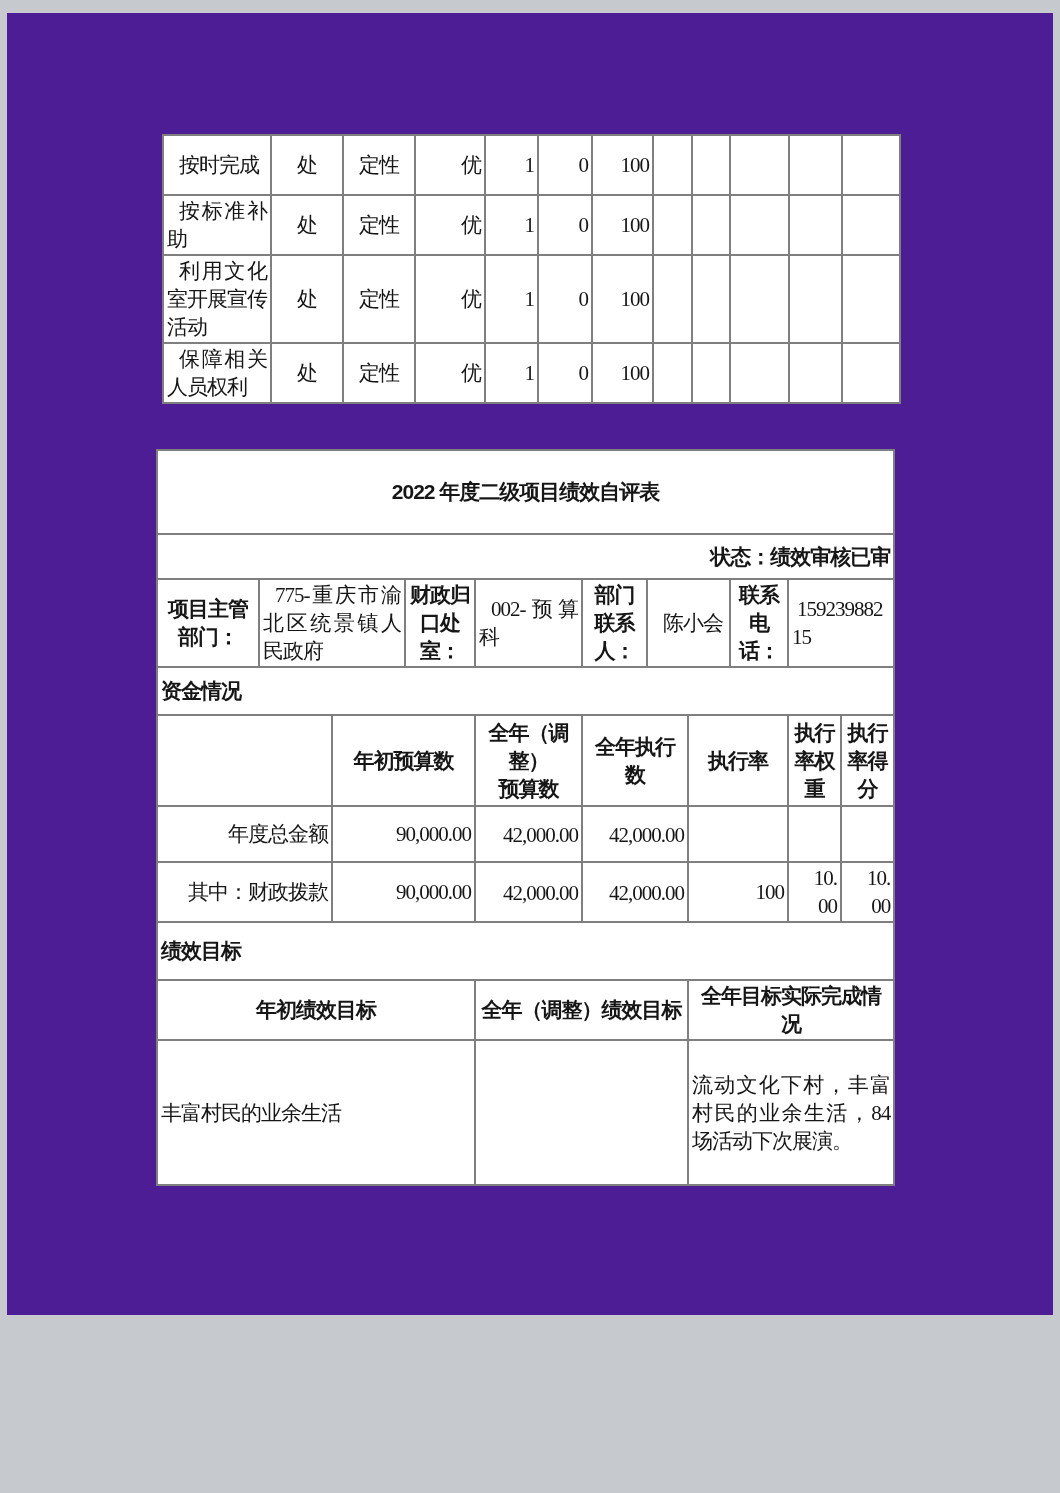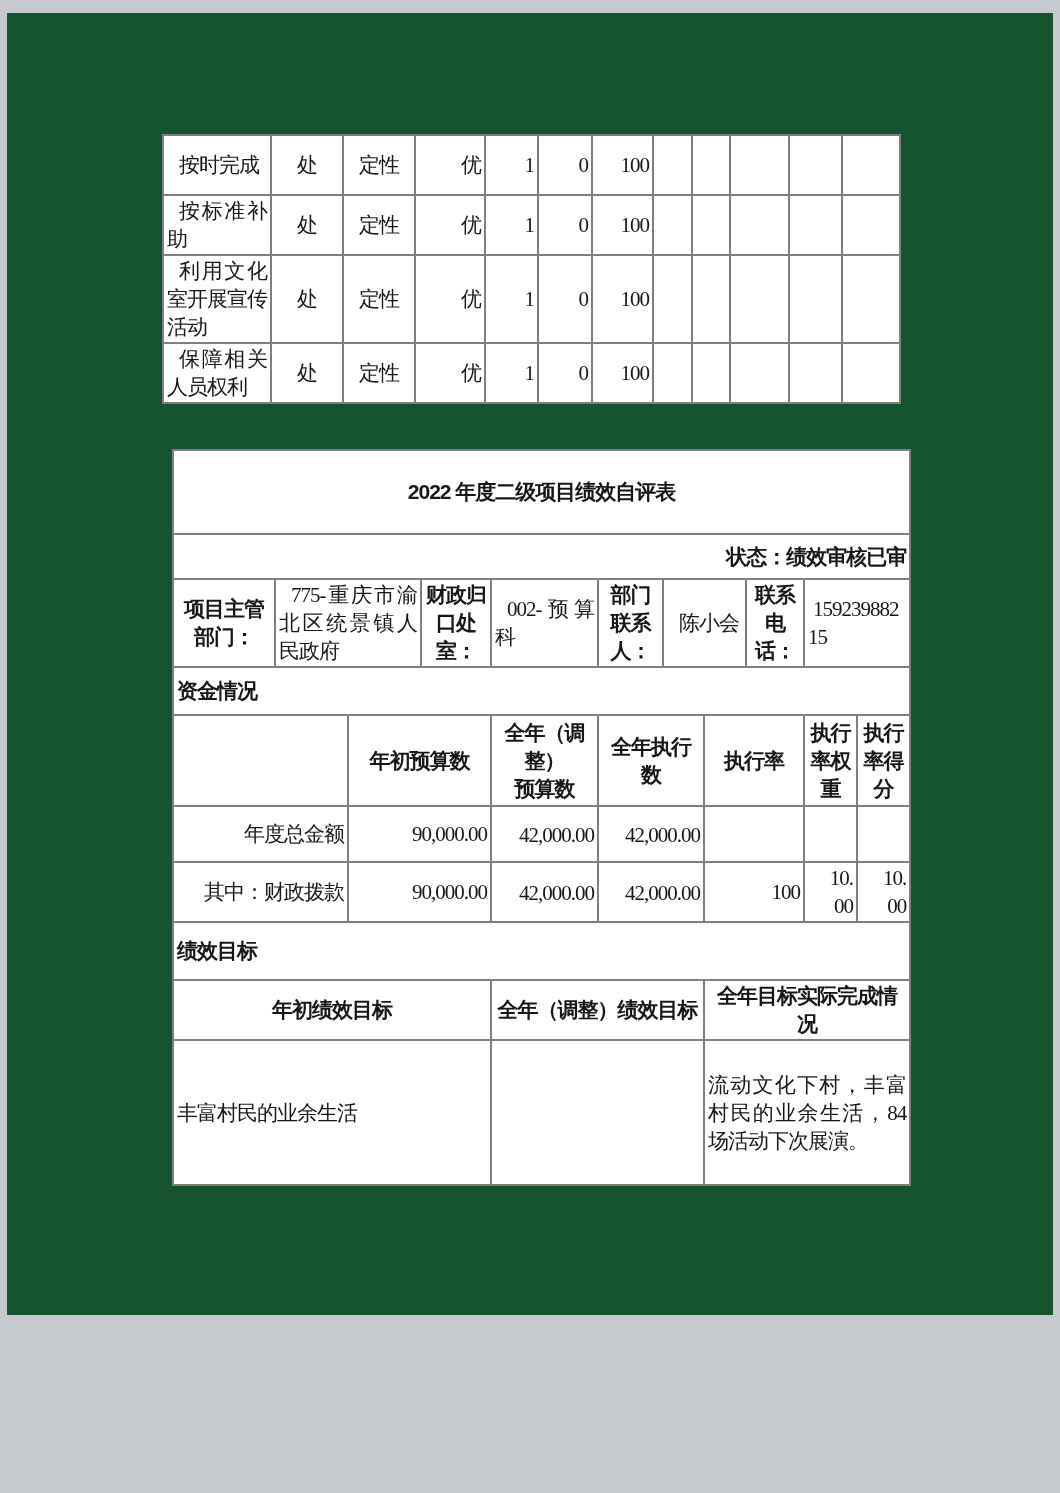--- a/index.html
+++ b/index.html
@@ -4,21 +4,21 @@
 <style>
   html,body{margin:0;padding:0;}
   body{
     width:1060px;height:1493px;position:relative;
     background:#c6c9ce;
     font-family:"Liberation Serif","DejaVu Serif",serif;
     color:#161616;
   }
   .page{
     position:absolute;left:7px;top:13px;width:1046px;height:1302px;
-    background:#14532d;
+    background:#4c1d95;
   }
   table.tbl{
     position:absolute;border-collapse:collapse;table-layout:fixed;
     background:#fff;
   }
   .tbl td{
     border:2px solid #7f7f7f;
     padding:1px 3px;
     font-size:21px;line-height:28px;
     letter-spacing:-1px;
@@ -127,21 +127,21 @@
       <td class="r">100</td>
       <td class="r"><span class="wn w12">18</span></td>
       <td class="r"><span class="wn w12">18</span></td>
       <td></td>
       <td></td>
       <td></td>
     </tr>
   </tbody>
     </table>
 
-  <table class="tbl" style="left:165px;top:436px;width:737px;">
+  <table class="tbl" style="left:149px;top:436px;width:737px;">
     <colgroup>
       <col style="width:102px">
         <col style="width:73px">
         <col style="width:73px">
         <col style="width:70px">
       <col style="width:51px">
         <col style="width:56px">
         <col style="width:65px">
         <col style="width:41px">
       <col style="width:42px">

